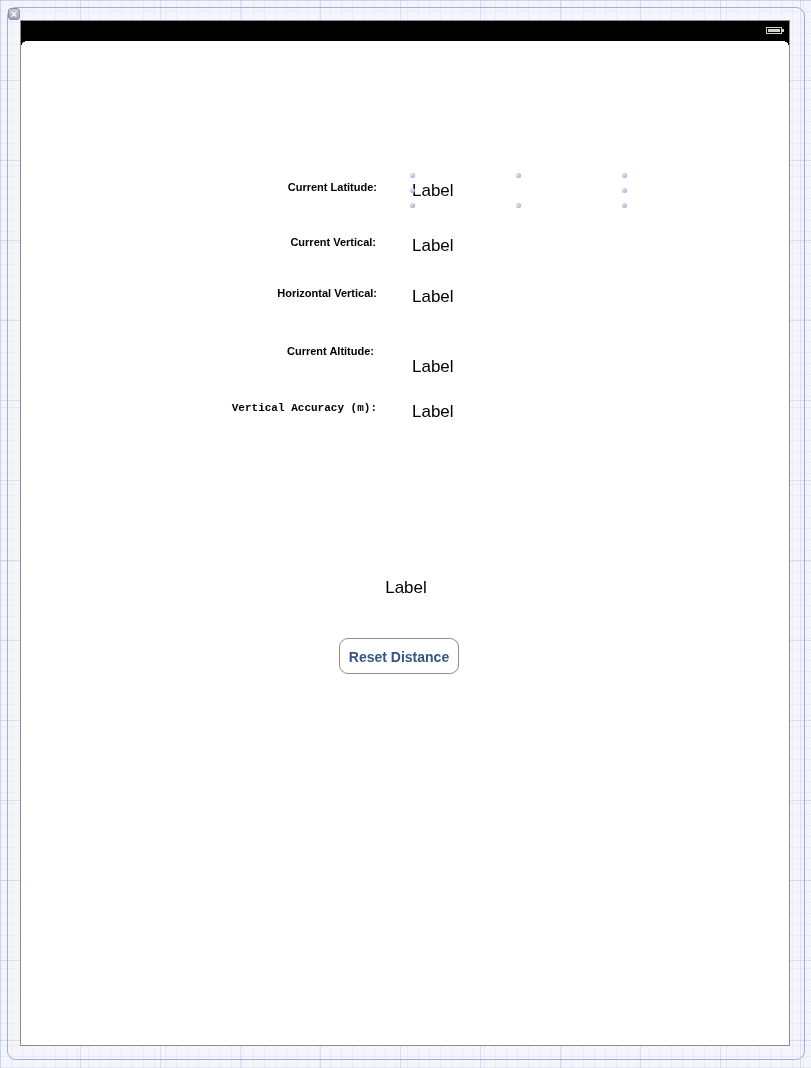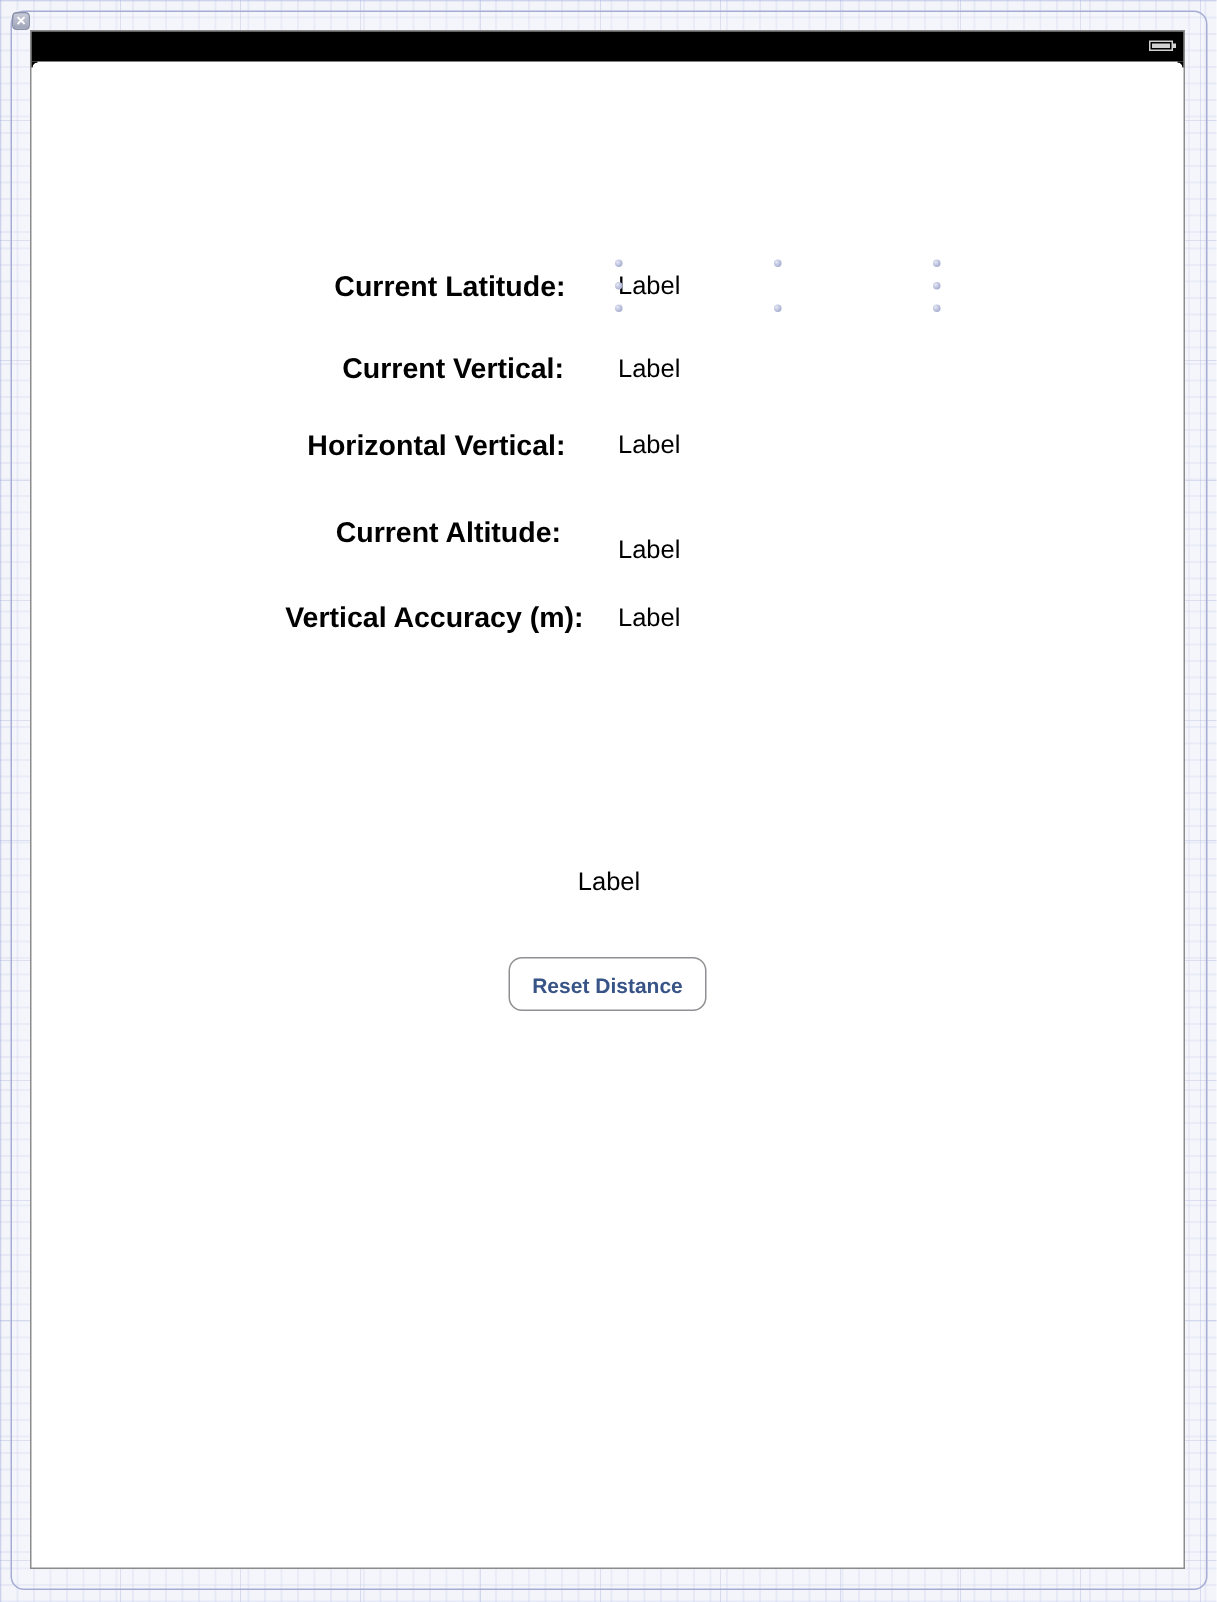--- a/index.html
+++ b/index.html
@@ -45,35 +45,35 @@
     }
     .corner-tl {
       position: absolute; left: 0; top: 20px; width: 4px; height: 4px;
       background: radial-gradient(circle at 100% 100%, transparent 3px, #000 3.5px);
     }
     .corner-tr {
       position: absolute; right: 0; top: 20px; width: 4px; height: 4px;
       background: radial-gradient(circle at 0% 100%, transparent 3px, #000 3.5px);
     }
     .field-label {
-      position: absolute; font-weight: bold; font-size: 19px; color: #000;
+      position: absolute; font-weight: bold; font-size: 11px; color: #000;
       white-space: nowrap;
     }
     .value-label {
       position: absolute; font-size: 17px; color: #000; white-space: nowrap;
     }
     .section-title {
       position: absolute; font-weight: bold; font-size: 17px; color: #000;
       width: 770px; left: 0; text-align: center;
     }
     .distance-value {
       position: absolute; font-size: 17px; color: #000; width: 770px; left: 0; text-align: center;
     }
     .reset-button {
-      position: absolute; left: 318px; top: 617px; width: 132px; height: 36px;
+      position: absolute; left: 318px; top: 617px; width: 120px; height: 36px;
       border: 1px solid #8f8f94; border-radius: 9px; box-sizing: border-box;
       background: #fff; color: #385487; font-weight: bold; font-size: 14px;
       text-align: center; line-height: 34px; cursor: pointer;
       font-family: "Liberation Sans", sans-serif;
     }
     .handle {
       position: absolute; width: 5px; height: 5px; border-radius: 50%;
       background: radial-gradient(circle at 35% 35%, #e5e8f5, #8e97c2);
     }
   </style>
@@ -106,19 +106,19 @@
 
   <div class="field-label" style="right:413px; top:215px;">Current Vertical:</div>
   <div class="value-label" style="left:391px; top:215px;">Label</div>
 
   <div class="field-label" style="right:412px; top:266px;">Horizontal Vertical:</div>
   <div class="value-label" style="left:391px; top:266px;">Label</div>
 
   <div class="field-label" style="right:415px; top:324px;">Current Altitude:</div>
   <div class="value-label" style="left:391px; top:336px;">Label</div>
 
-  <div class="field-label" style="right:400px; top:381px;">Vertical Accuracy (m):</div>
+  <div class="field-label" style="right:412px; top:381px;font-family:Liberation Mono, monospace;">Vertical Accuracy (m):</div>
   <div class="value-label" style="left:391px; top:381px;">Label</div>
 
   <div class="distance-value" style="top:557px;">Label</div>
 
   <button class="reset-button">Reset Distance</button>
 </div>
 
 </body></html>

